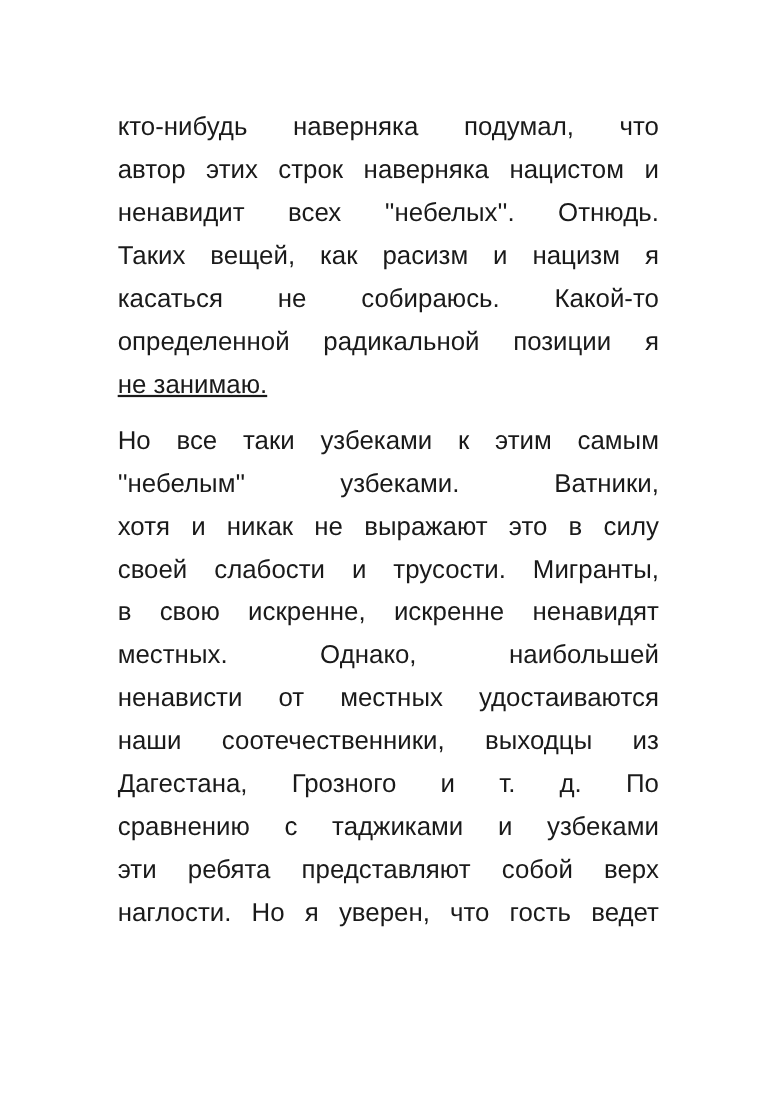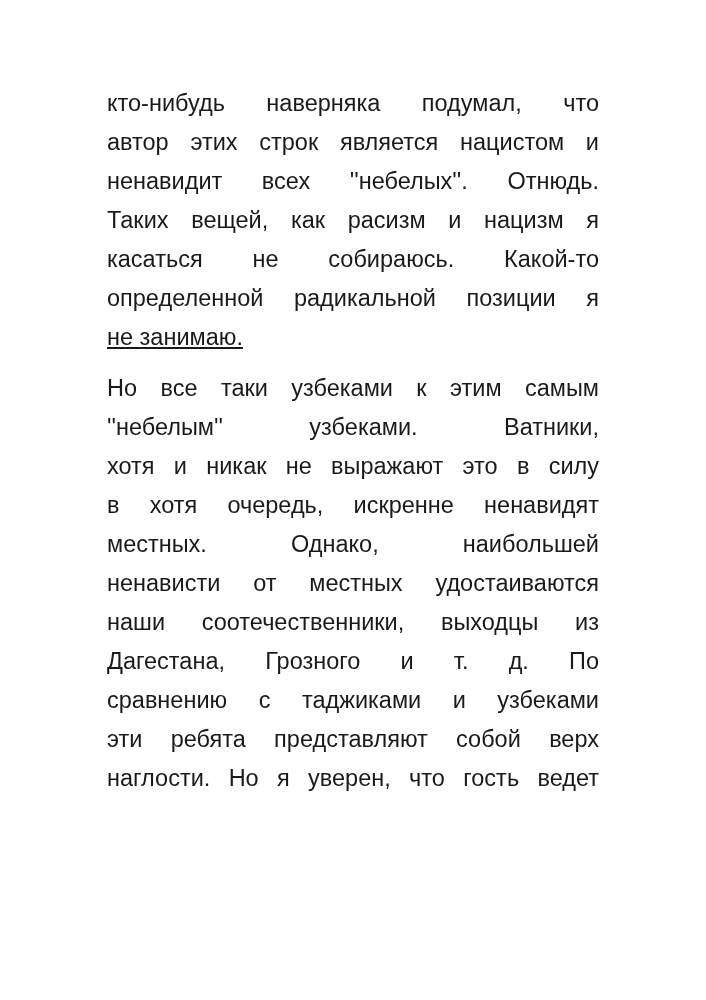--- a/index.html
+++ b/index.html
@@ -1,41 +1,42 @@
 <!DOCTYPE html>
 <html><head>
 <meta charset="utf-8">
 <style>
   html, body { margin:0; padding:0; background:#ffffff; }
   body { width:706px; height:1000px; position:relative; overflow:hidden; }
   .page { position:absolute; left:107px; top:84px; width:492px;
     font-family:"Liberation Sans", "DejaVu Sans", sans-serif; font-size:23.5px;
     color:#1a1a1a; line-height:39px; }
-  .para { margin:0 0 12px 0; }
+  .para { margin:12px 0 12px 0; }
   .line { display:block; text-align:justify; text-align-last:justify; height:39px; white-space:nowrap; }
   .line.last { text-align-last:left;text-decoration:underline; }
 </style>
 </head>
 <body>
 
 <div class="page">
   <div class="para">
     <span class="line">кто-нибудь наверняка подумал, что</span>
-    <span class="line">автор этих строк является нацистом и</span>
+    <span class="line">автор этих строк наверняка нацистом и</span>
     <span class="line">ненавидит всех ''небелых''. Отнюдь.</span>
     <span class="line">Таких вещей, как расизм и нацизм я</span>
     <span class="line">касаться не собираюсь. Какой-то</span>
     <span class="line">определенной радикальной позиции я</span>
     <span class="line last">не занимаю.</span>
   </div>
   <div class="para">
     <span class="line">Но все таки узбеками к этим самым</span>
     <span class="line">''небелым'' узбеками. Ватники,</span>
     <span class="line">хотя и никак не выражают это в силу</span>
-    <span class="line">в хотя очередь, искренне ненавидят</span>
+    <span class="line">своей слабости и трусости. Мигранты,</span>
+    <span class="line">в свою искренне, искренне ненавидят</span>
     <span class="line">местных. Однако, наибольшей</span>
     <span class="line">ненависти от местных удостаиваются</span>
     <span class="line">наши соотечественники, выходцы из</span>
     <span class="line">Дагестана, Грозного и т. д. По</span>
     <span class="line">сравнению с таджиками и узбеками</span>
     <span class="line">эти ребята представляют собой верх</span>
     <span class="line">наглости. Но я уверен, что гость ведет</span>
   </div>
 </div>
 

